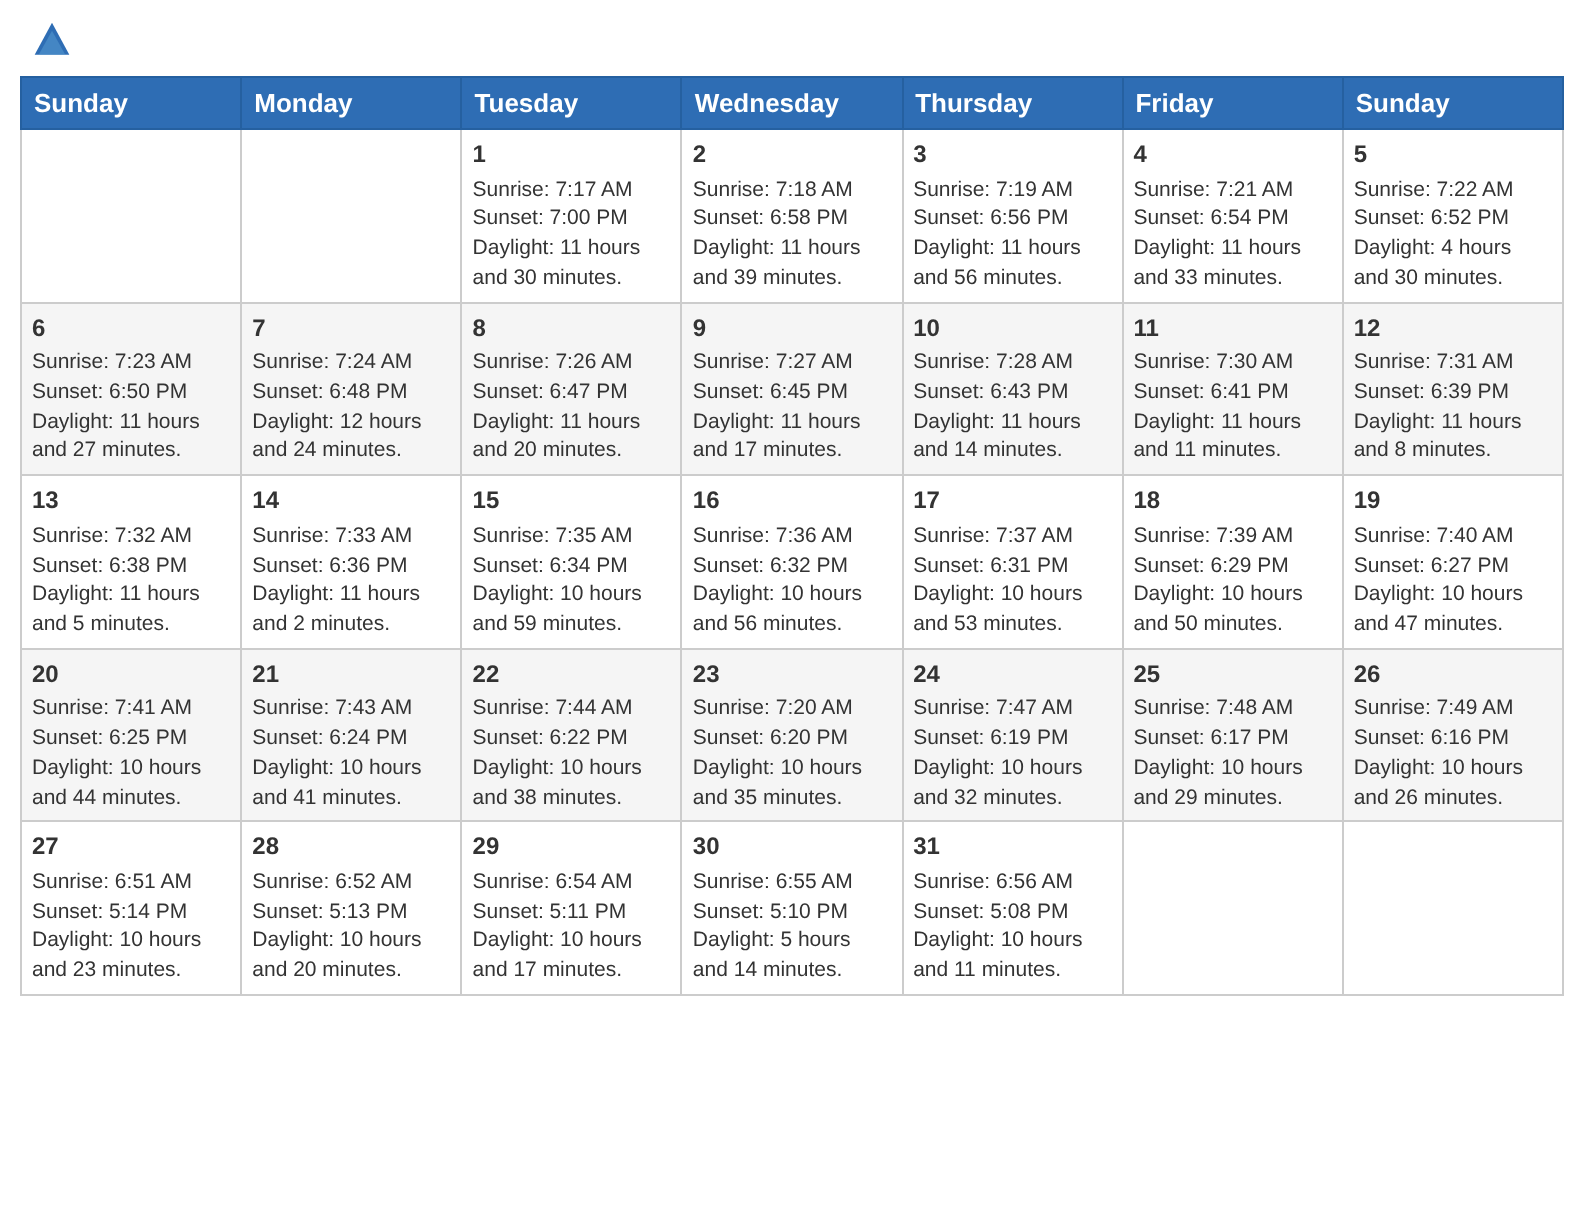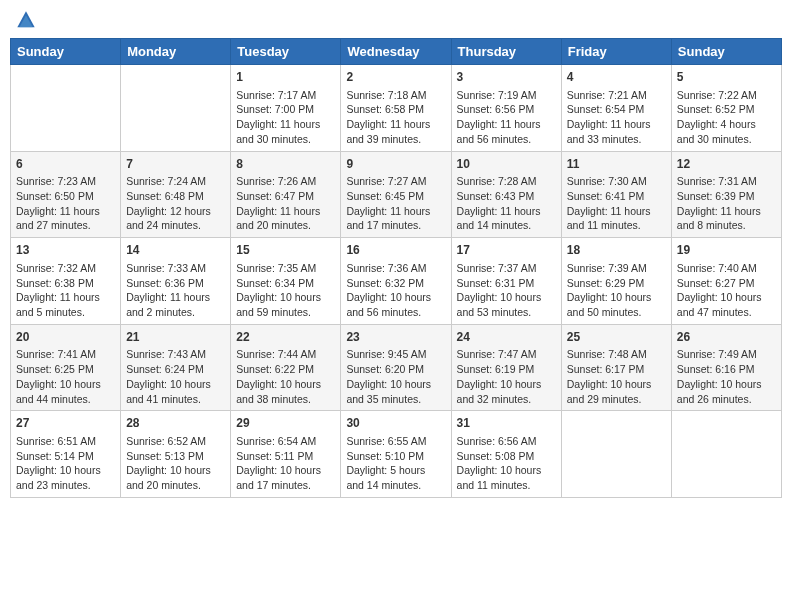--- a/index.html
+++ b/index.html
@@ -301,21 +301,21 @@
           <div class="cell-content">
             <span class="day-number">22</span>
             <div>Sunrise: 7:44 AM</div>
             <div>Sunset: 6:22 PM</div>
             <div>Daylight: 10 hours and 38 minutes.</div>
           </div>
         </td>
         <td>
           <div class="cell-content">
             <span class="day-number">23</span>
-            <div>Sunrise: 9:45 AM</div>
+            <div>Sunrise: 7:20 AM</div>
             <div>Sunset: 6:20 PM</div>
             <div>Daylight: 10 hours and 35 minutes.</div>
           </div>
         </td>
         <td>
           <div class="cell-content">
             <span class="day-number">24</span>
             <div>Sunrise: 7:47 AM</div>
             <div>Sunset: 6:19 PM</div>
             <div>Daylight: 10 hours and 32 minutes.</div>

